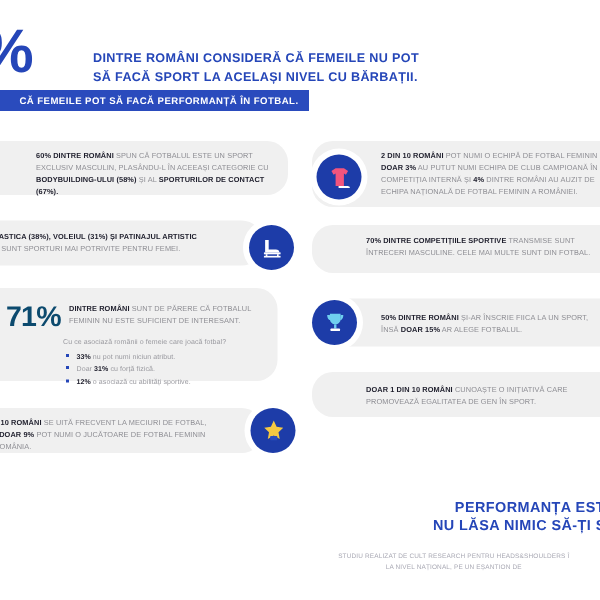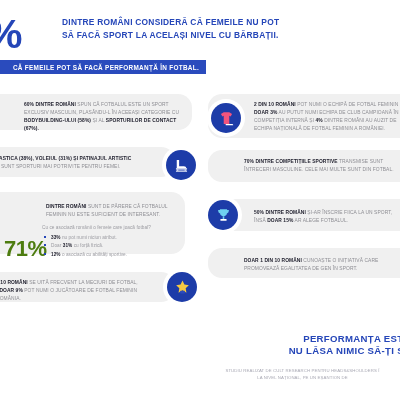--- a/index.html
+++ b/index.html
@@ -36,21 +36,21 @@
     font-size: 41px;
     font-weight: bold;
     color: #2546b8;
     letter-spacing: -1px;
     line-height: 1;
     white-space: nowrap;
   }
   .hero-text {
     position: absolute;
     left: 62px;
-    top: 8px;
+    top: 24px;
     width: 225px;
     font-size: 8.4px;
     font-weight: bold;
     color: #2546b8;
     line-height: 1.55;
     letter-spacing: 0.25px;
     text-transform: uppercase;
   }
 
   .banner {
@@ -93,26 +93,25 @@
     text-transform: uppercase;
   }
   .card-body b {
     color: #1d1d2b;
     font-weight: bold;
   }
 
   
   .bigpct {
     position: absolute;
-    font-size: 22px;
-    font-weight: bold;
-    color: #4d7c0f;
+    font-size: 19px;
+    font-weight: bold;
+    color: #0c4a6e;
     line-height: 1;
     letter-spacing: -0.5px;
-    margin-top: 36px;
   }
 
   
   .bullets {
     position: absolute;
     font-size: 4.7px;
     color: #9a9aa0;
     line-height: 1.5;
     letter-spacing: 0.05px;
   }

